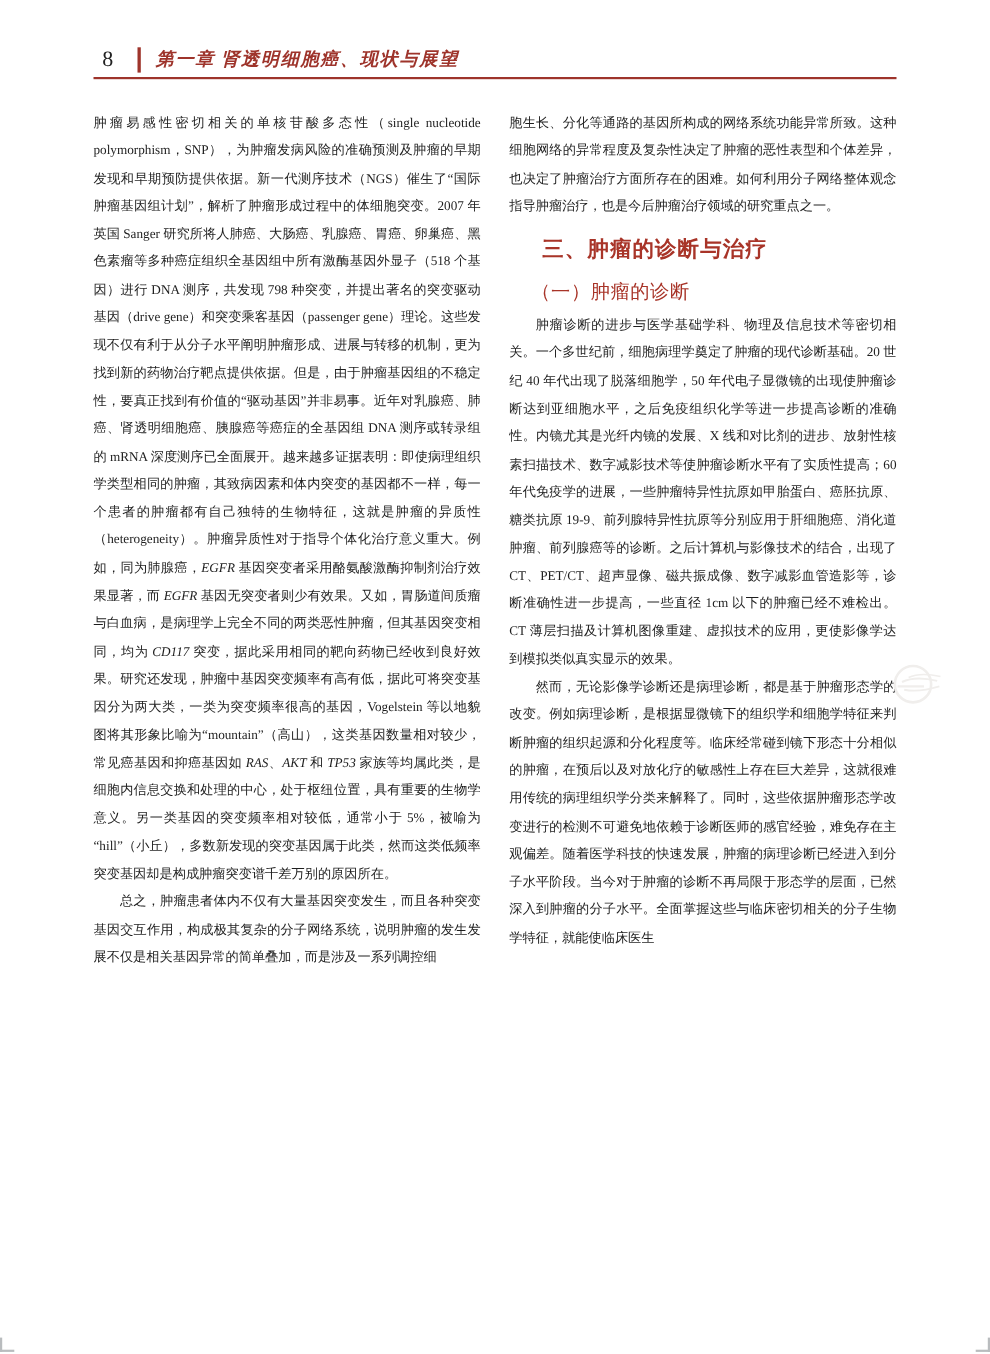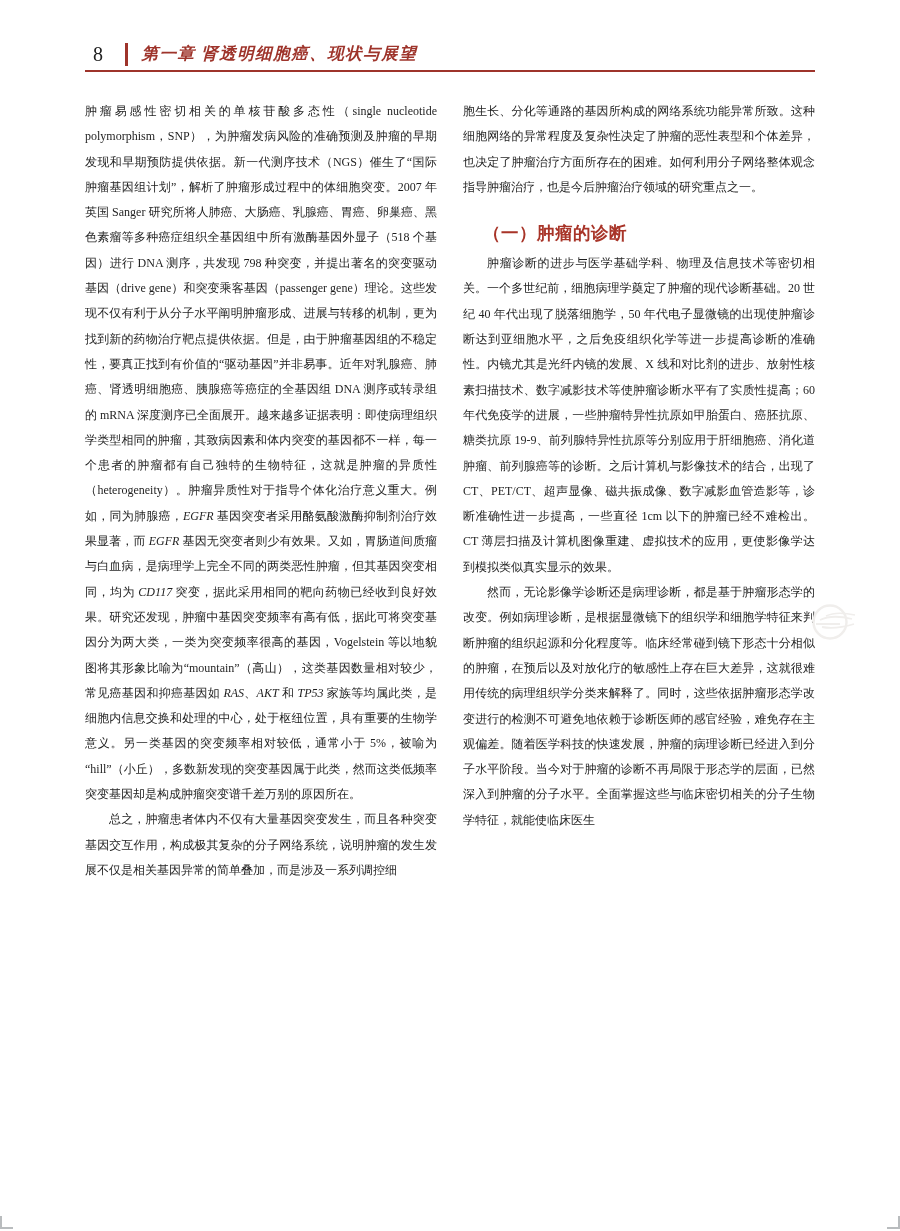--- a/index.html
+++ b/index.html
@@ -50,22 +50,22 @@
   .it{font-style:italic;}
   .h2{
     color:var(--heading,#a83428);
     font-family:"Liberation Sans","DejaVu Sans",sans-serif;
     font-weight:700;font-size:19.5px;line-height:30px;
     letter-spacing:1px;
     margin:12px 0 0 0;padding-left:30px;
   }
   .h3{
     color:var(--heading,#a83428);
-    font-weight:700;font-size:17.5px;line-height:27px;
-    margin:20px 0 4px 0;padding-left:20px;
+    font-weight:400;font-size:17.5px;line-height:27px;
+    margin:10px 0 4px 0;padding-left:20px;
     letter-spacing:0.5px;
   }
   
   .wm{position:absolute;left:806px;top:598px;width:50px;height:50px;}
   
   .corner{position:absolute;bottom:2px;width:11px;height:11px;}
   .corner.l{left:0;border-left:2px solid #b9bcbe;border-bottom:2px solid #b9bcbe;}
   .corner.r{right:0;border-right:2px solid #b9bcbe;border-bottom:2px solid #b9bcbe;}
 </style>
 </head>
@@ -84,20 +84,21 @@
 
   <div class="rule"></div>
 
   <main class="cols">
     <div class="col" id="left-col">
         <p class="para"><span>肿瘤易感性密切相关的单核苷酸多态性（single nucleotide polymorphism，SNP），为肿瘤发病风险的准确预测及肿瘤的早期发现和早期预防提供依据。新一代测序技术（NGS）催生了“国际肿瘤基因组计划”，解析了肿瘤形成过程中的体细胞突变。2007 年英国 Sanger 研究所将人肺癌、大肠癌、乳腺癌、胃癌、卵巢癌、黑色素瘤等多种癌症组织全基因组中所有激酶基因外显子（518 个基因）进行 DNA 测序，共发现 798 种突变，并提出著名的突变驱动基因（drive gene）和突变乘客基因（passenger gene）理论。这些发现不仅有利于从分子水平阐明肿瘤形成、进展与转移的机制，更为找到新的药物治疗靶点提供依据。但是，由于肿瘤基因组的不稳定性，要真正找到有价值的“驱动基因”并非易事。近年对乳腺癌、肺癌、肾透明细胞癌、胰腺癌等癌症的全基因组 DNA 测序或转录组的 mRNA 深度测序已全面展开。越来越多证据表明：即使病理组织学类型相同的肿瘤，其致病因素和体内突变的基因都不一样，每一个患者的肿瘤都有自己独特的生物特征，这就是肿瘤的异质性（heterogeneity）。肿瘤异质性对于指导个体化治疗意义重大。例如，同为肺腺癌，</span><span class="it">EGFR</span><span> 基因突变者采用酪氨酸激酶抑制剂治疗效果显著，而 </span><span class="it">EGFR</span><span> 基因无突变者则少有效果。又如，胃肠道间质瘤与白血病，是病理学上完全不同的两类恶性肿瘤，但其基因突变相同，均为 </span><span class="it">CD117</span><span> 突变，据此采用相同的靶向药物已经收到良好效果。研究还发现，肿瘤中基因突变频率有高有低，据此可将突变基因分为两大类，一类为突变频率很高的基因，Vogelstein 等以地貌图将其形象比喻为“mountain”（高山），这类基因数量相对较少，常见癌基因和抑癌基因如 </span><span class="it">RAS</span><span>、</span><span class="it">AKT</span><span> 和 </span><span class="it">TP53</span><span> 家族等均属此类，是细胞内信息交换和处理的中心，处于枢纽位置，具有重要的生物学意义。另一类基因的突变频率相对较低，通常小于 5%，被喻为“hill”（小丘），多数新发现的突变基因属于此类，然而这类低频率突变基因却是构成肿瘤突变谱千差万别的原因所在。</span></p>
         <p class="para indent"><span>总之，肿瘤患者体内不仅有大量基因突变发生，而且各种突变基因交互作用，构成极其复杂的分子网络系统，说明肿瘤的发生发展不仅是相关基因异常的简单叠加，而是涉及一系列调控细</span></p>
       </div>
     <div class="col" id="right-col">
         <p class="para"><span>胞生长、分化等通路的基因所构成的网络系统功能异常所致。这种细胞网络的异常程度及复杂性决定了肿瘤的恶性表型和个体差异，也决定了肿瘤治疗方面所存在的困难。如何利用分子网络整体观念指导肿瘤治疗，也是今后肿瘤治疗领域的研究重点之一。</span></p>
+        <div class="h2">三、肿瘤的诊断与治疗</div>
         <div class="h3">（一）肿瘤的诊断</div>
         <p class="para indent"><span>肿瘤诊断的进步与医学基础学科、物理及信息技术等密切相关。一个多世纪前，细胞病理学奠定了肿瘤的现代诊断基础。20 世纪 40 年代出现了脱落细胞学，50 年代电子显微镜的出现使肿瘤诊断达到亚细胞水平，之后免疫组织化学等进一步提高诊断的准确性。内镜尤其是光纤内镜的发展、X 线和对比剂的进步、放射性核素扫描技术、数字减影技术等使肿瘤诊断水平有了实质性提高；60 年代免疫学的进展，一些肿瘤特异性抗原如甲胎蛋白、癌胚抗原、糖类抗原 19-9、前列腺特异性抗原等分别应用于肝细胞癌、消化道肿瘤、前列腺癌等的诊断。之后计算机与影像技术的结合，出现了 CT、PET/CT、超声显像、磁共振成像、数字减影血管造影等，诊断准确性进一步提高，一些直径 1cm 以下的肿瘤已经不难检出。CT 薄层扫描及计算机图像重建、虚拟技术的应用，更使影像学达到模拟类似真实显示的效果。</span></p>
         <p class="para indent"><span>然而，无论影像学诊断还是病理诊断，都是基于肿瘤形态学的改变。例如病理诊断，是根据显微镜下的组织学和细胞学特征来判断肿瘤的组织起源和分化程度等。临床经常碰到镜下形态十分相似的肿瘤，在预后以及对放化疗的敏感性上存在巨大差异，这就很难用传统的病理组织学分类来解释了。同时，这些依据肿瘤形态学改变进行的检测不可避免地依赖于诊断医师的感官经验，难免存在主观偏差。随着医学科技的快速发展，肿瘤的病理诊断已经进入到分子水平阶段。当今对于肿瘤的诊断不再局限于形态学的层面，已然深入到肿瘤的分子水平。全面掌握这些与临床密切相关的分子生物学特征，就能使临床医生</span></p>
       </div>
   </main>
 
   <svg class="wm" viewBox="0 0 50 50" aria-hidden="true">
     <g fill="none" stroke="#f0eeec" stroke-width="2.4">
       <circle cx="24" cy="24" r="16.5"></circle>
       <path d="M10 26 L34 26" stroke-width="2"></path>

